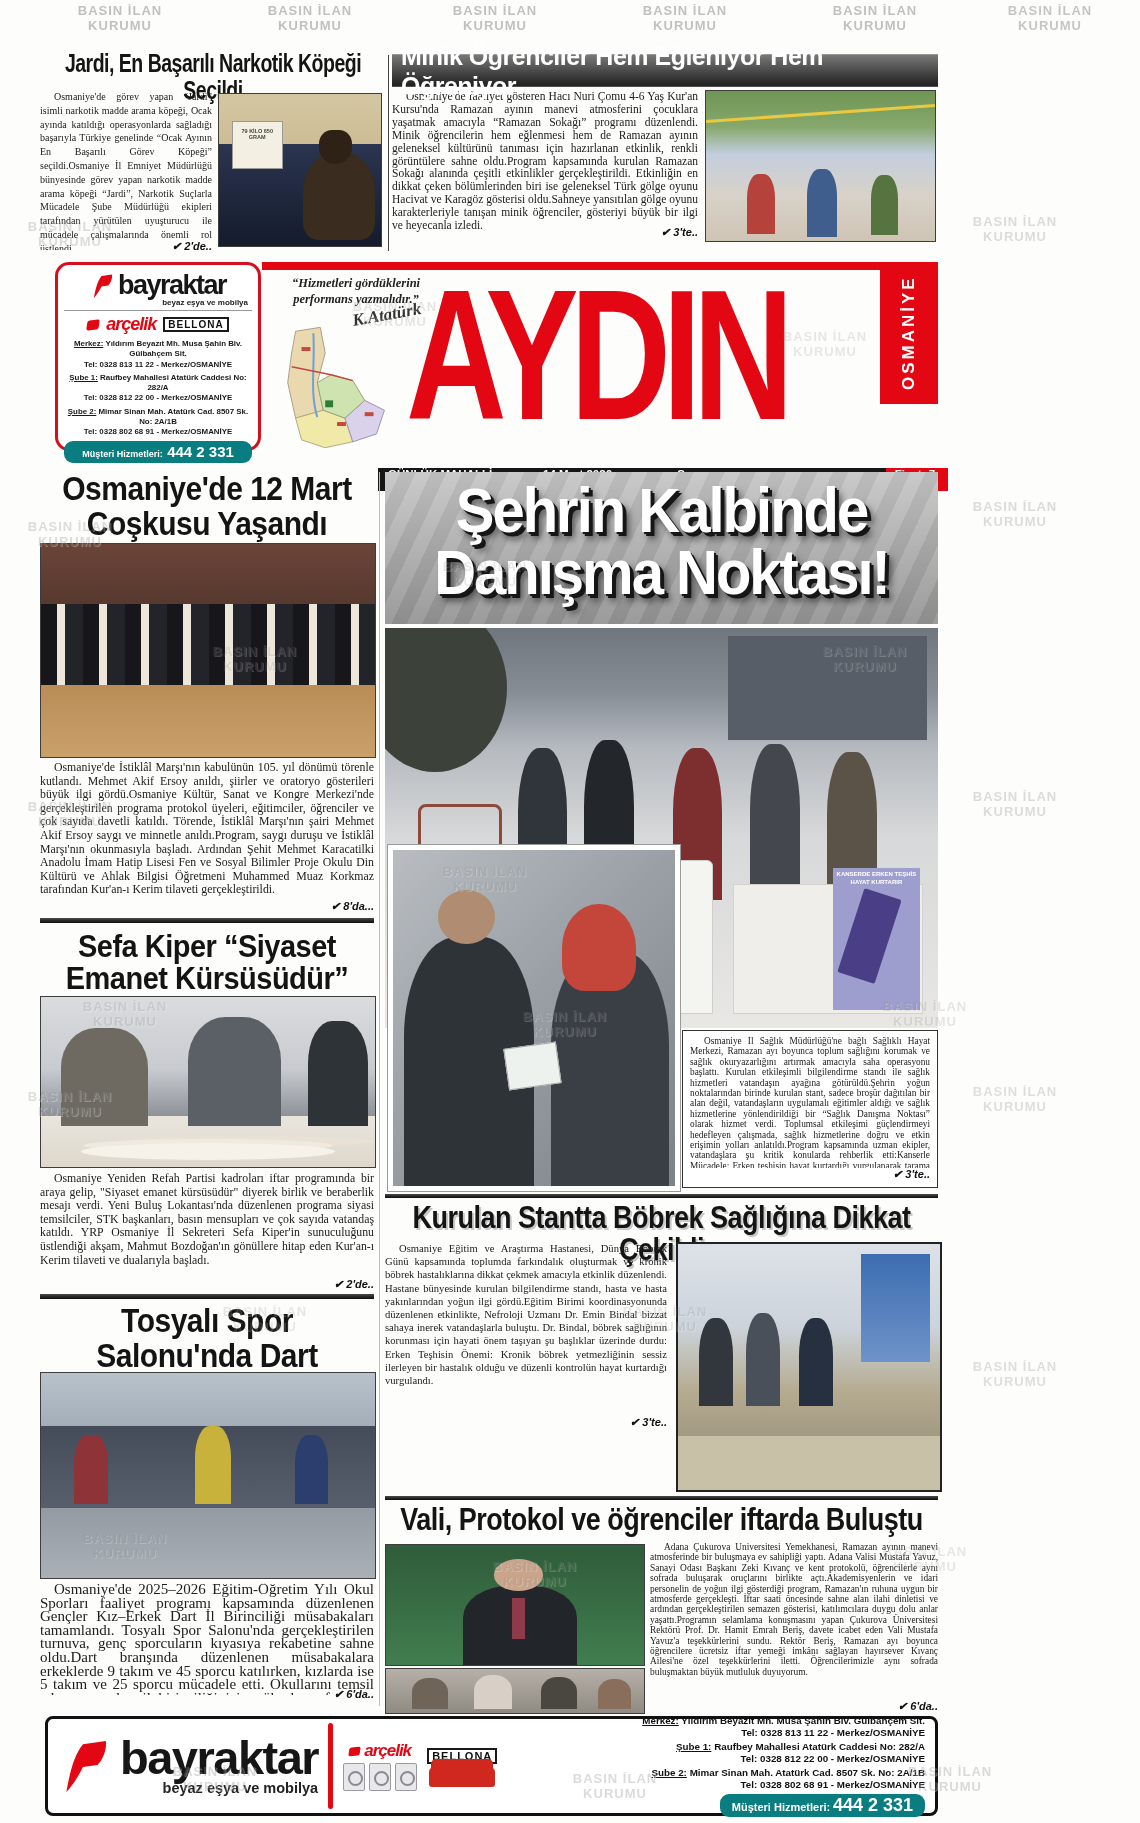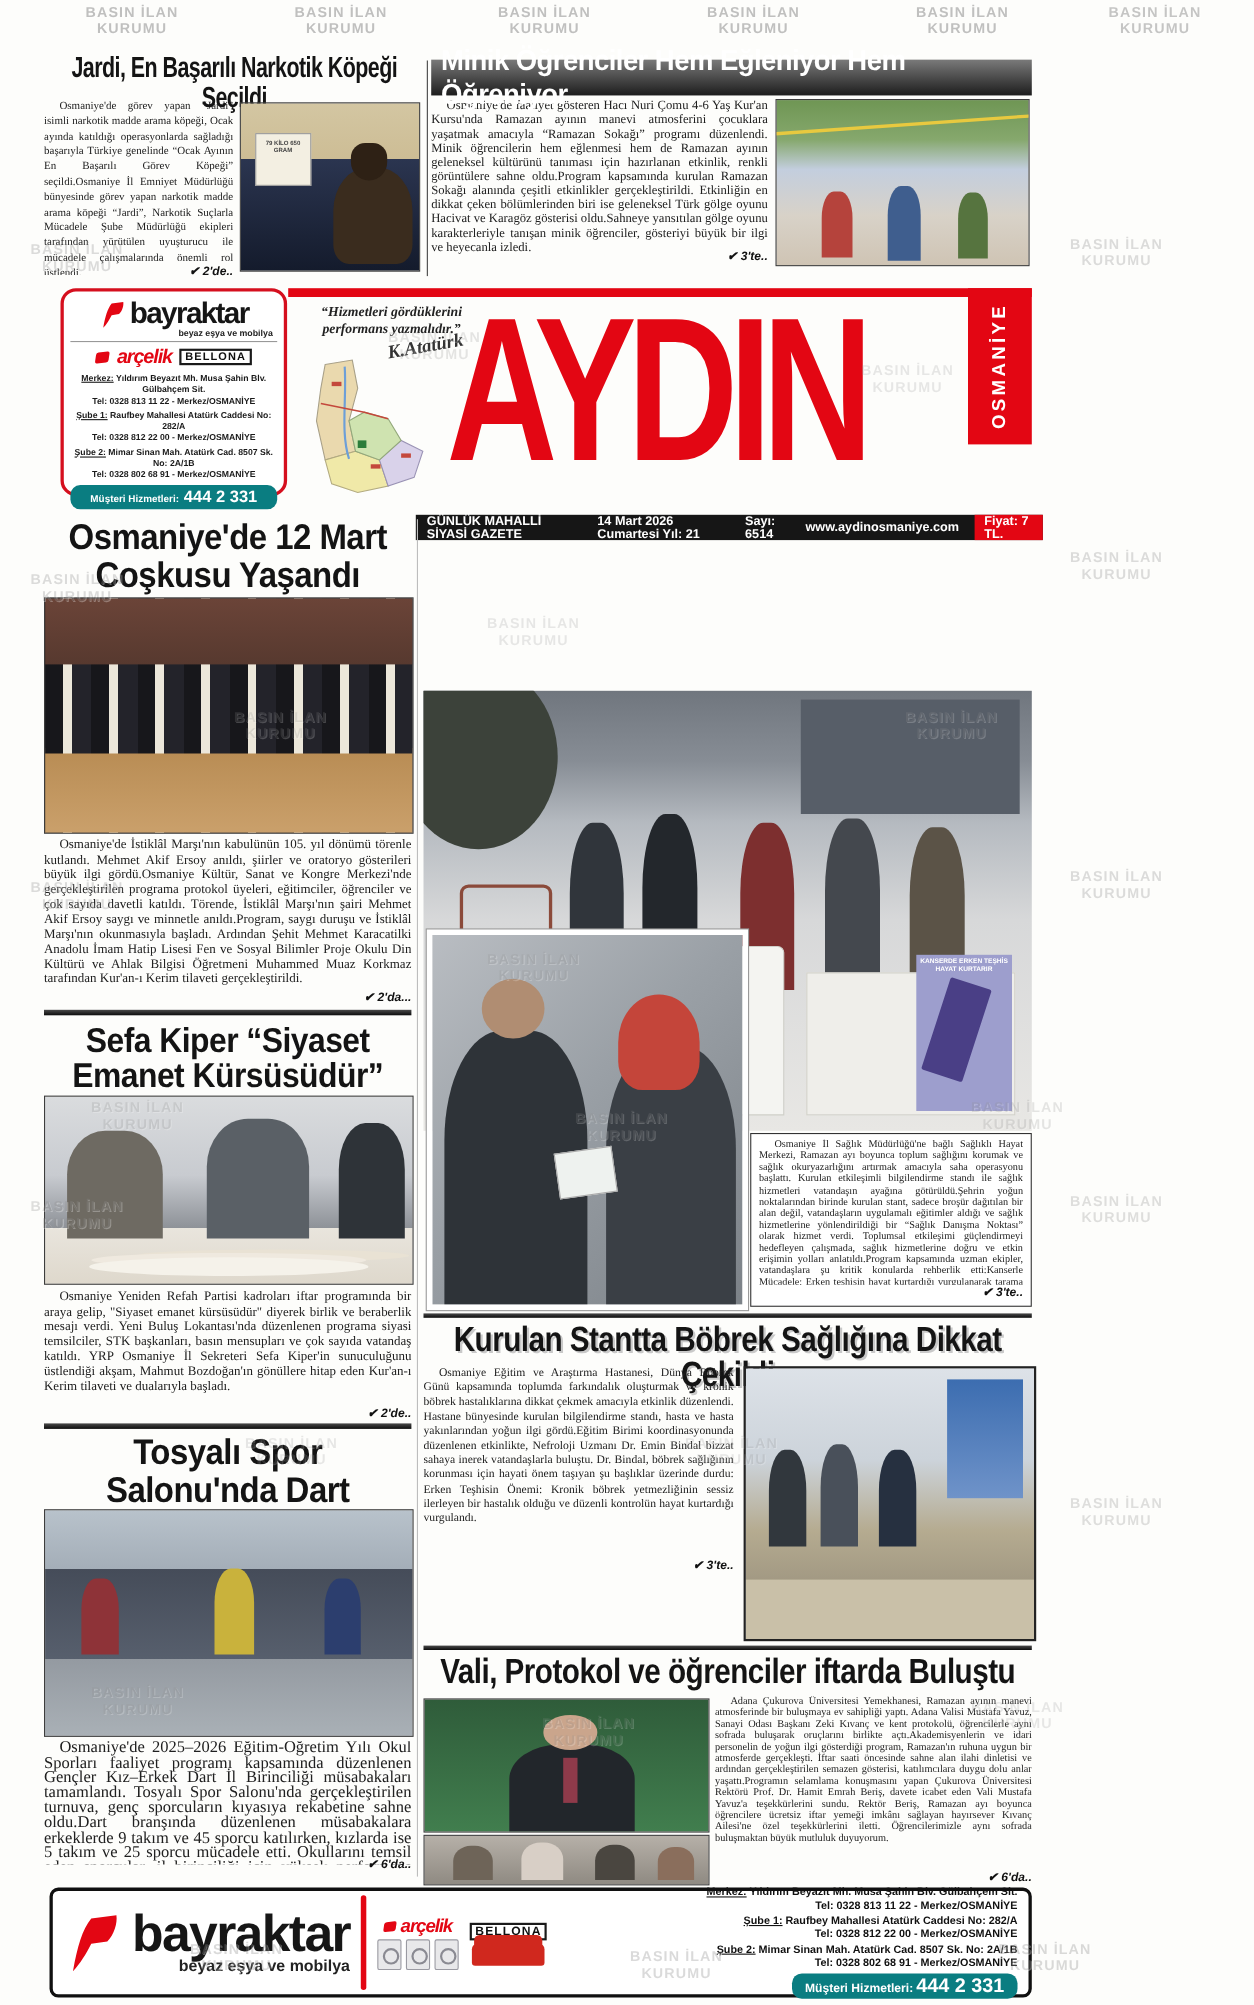--- a/index.html
+++ b/index.html
@@ -389,21 +389,21 @@
     <span class="price">Fiyat: 7 TL.</span>
   </div>
 
   <div class="abs vrule" style="left:379px;top:472px;height:1234px;"></div>
 
   <div class="abs hl hl-center" style="left:40px;top:472px;width:334px;font-size:30px;line-height:1.05;transform:scaleY(1.08);">Osmaniye'de 12 Mart Coşkusu Yaşandı</div>
   <div class="photo ph-stage" style="left:40px;top:543px;width:334px;height:213px;"></div>
   <div class="abs btxt" style="left:40px;top:761px;width:334px;height:152px;font-size:11.8px;line-height:13.6px;">
     <p>Osmaniye'de İstiklâl Marşı'nın kabulünün 105. yıl dönümü törenle kutlandı. Mehmet Akif Ersoy anıldı, şiirler ve oratoryo gösterileri büyük ilgi gördü.Osmaniye Kültür, Sanat ve Kongre Merkezi'nde gerçekleştirilen programa protokol üyeleri, eğitimciler, öğrenciler ve çok sayıda davetli katıldı. Törende, İstiklâl Marşı'nın şairi Mehmet Akif Ersoy saygı ve minnetle anıldı.Program, saygı duruşu ve İstiklâl Marşı'nın okunmasıyla başladı. Ardından Şehit Mehmet Karacatilki Anadolu İmam Hatip Lisesi Fen ve Sosyal Bilimler Proje Okulu Din Kültürü ve Ahlak Bilgisi Öğretmeni Muhammed Muaz Korkmaz tarafından Kur'an-ı Kerim tilaveti gerçekleştirildi.</p>
   </div>
-  <div class="abs more" style="left:40px;top:900px;width:334px;">✔ 2'da...</div>
+  <div class="abs more" style="left:40px;top:900px;width:334px;">✔ 8'da...</div>
 
   <div class="abs hbar" style="left:40px;top:918px;width:334px;height:5px;"></div>
 
   <div class="abs hl hl-center" style="left:40px;top:930px;width:334px;font-size:29px;line-height:1.05;transform:scaleY(1.08);">Sefa Kiper “Siyaset Emanet Kürsüsüdür”</div>
   <div class="photo ph-iftar" style="left:40px;top:996px;width:334px;height:170px;">
     <i class="m1"></i>
       <i class="m2"></i>
       <i class="m3"></i>
       <i class="plate"></i>
   </div>
@@ -418,20 +418,24 @@
   <div class="photo ph-dart" style="left:40px;top:1372px;width:334px;height:205px;">
     <i class="r1"></i>
       <i class="r2"></i>
       <i class="r3"></i>
   </div>
   <div class="abs btxt" style="left:40px;top:1583px;width:334px;height:112px;font-size:15px;line-height:13.6px;">
     <p>Osmaniye'de 2025–2026 Eğitim-Öğretim Yılı Okul Sporları faaliyet programı kapsamında düzenlenen Gençler Kız–Erkek Dart İl Birinciliği müsabakaları tamamlandı. Tosyalı Spor Salonu'nda gerçekleştirilen turnuva, genç sporcuların kıyasıya rekabetine sahne oldu.Dart branşında düzenlenen müsabakalara erkeklerde 9 takım ve 45 sporcu katılırken, kızlarda ise 5 takım ve 25 sporcu mücadele etti. Okullarını temsil eden sporcular, il birinciliği için yüksek performans sergiledi.</p>
   </div>
   <div class="abs more" style="left:40px;top:1688px;width:334px;">✔ 6'da..</div>
 
+  <div class="abs mainhead-bg" style="left:385px;top:472px;width:553px;height:152px;">
+    <div class="mainhead" style="font-size:58px;margin-top:6px;">Şehrin Kalbinde</div>
+    <div class="mainhead" style="font-size:58px;margin-top:4px;">Danışma Noktası!</div>
+  </div>
 
   <div class="photo ph-main" style="left:385px;top:628px;width:553px;height:400px;">
     <i class="tree"></i>
       <i class="bldg"></i>
       <i class="bike"></i>
     <i class="p1"></i>
       <i class="p2"></i>
       <i class="p3"></i>
       <i class="p4"></i>
       <i class="p5"></i>

